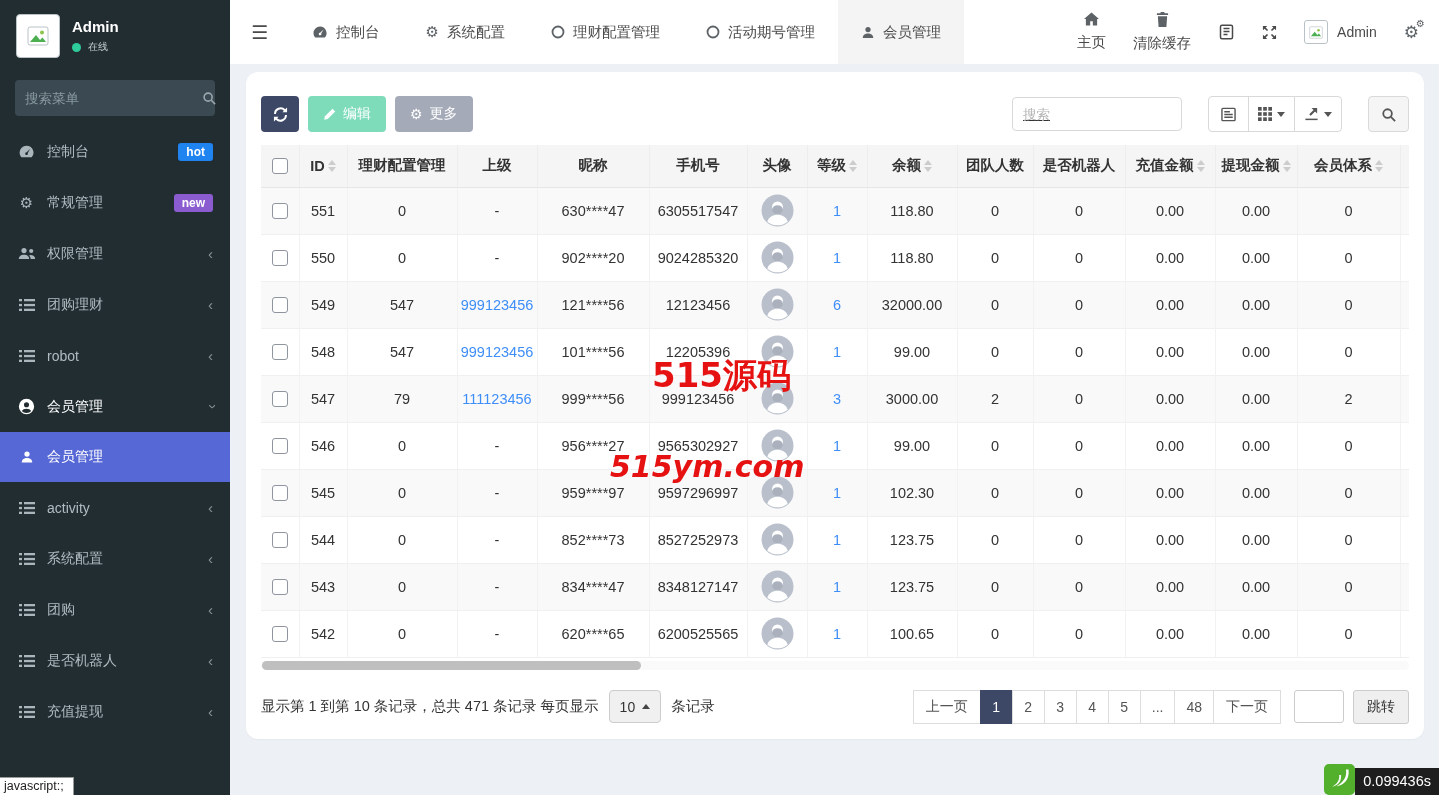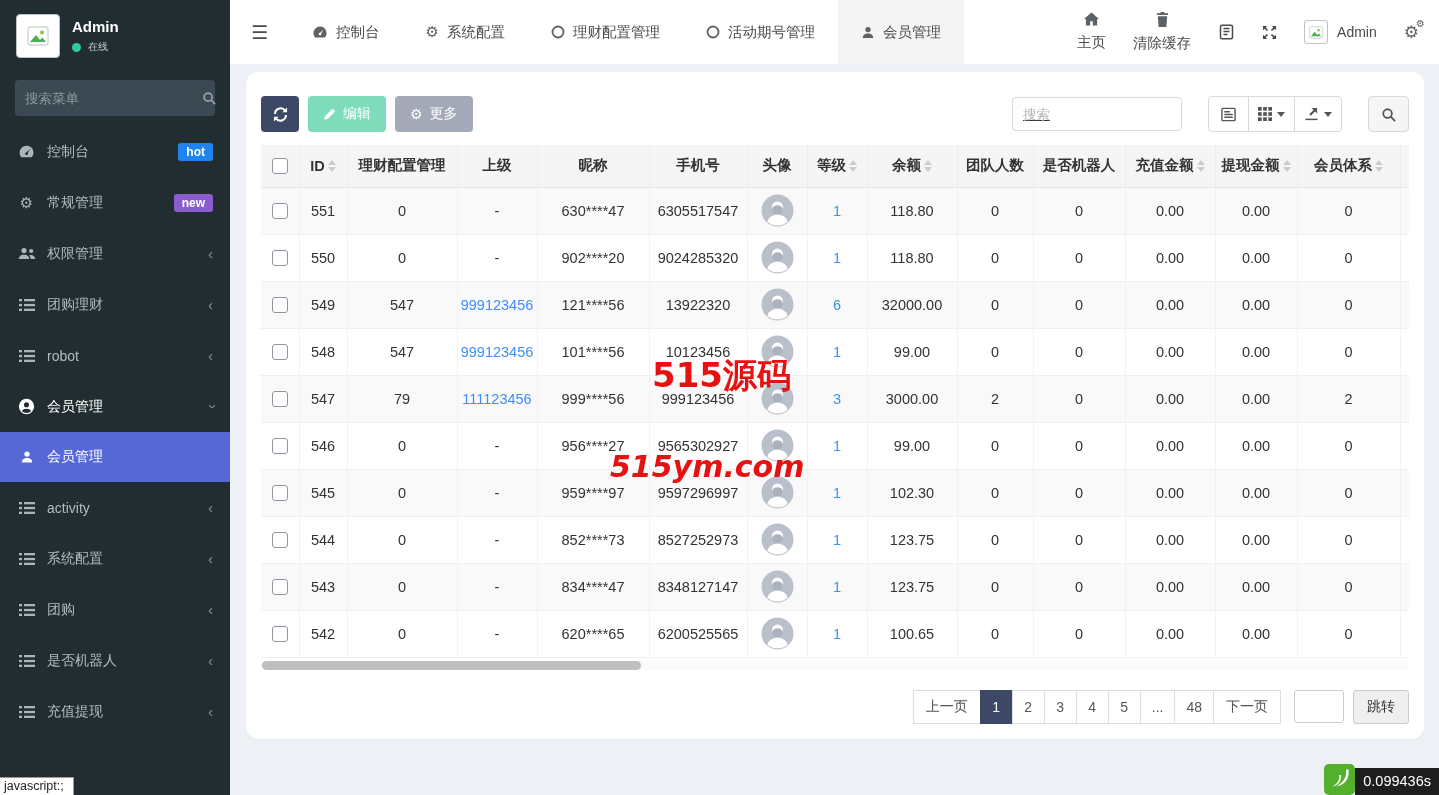--- a/index.html
+++ b/index.html
@@ -561,21 +561,21 @@
               <td>0.00</td>
               <td>0</td>
               <td></td>
             </tr>
             <tr>
               <td><span class="checkbox"></span></td>
               <td>549</td>
               <td>547</td>
               <td><a class="tlink">999123456</a></td>
               <td>121****56</td>
-              <td>13922320</td>
+              <td>12123456</td>
               <td><span class="avatar-cell">
                   <svg width="33" height="33" viewBox="0 0 34 34">
                     <circle cx="17" cy="17" r="16.5" fill="#b9c0cb"></circle>
                     <circle cx="17" cy="13.2" r="5.6" fill="#fff"></circle>
                     <path d="M17 11.5a5.6 5.6 0 0 0-5.5 4.6 5.6 5.6 0 0 0 11 0A5.6 5.6 0 0 0 17 11.5z" fill="#aab1bd"></path>
                     <path d="M6.5 28.5c1.6-4.8 5.6-7.1 10.5-7.1s8.9 2.3 10.5 7.1a16.4 16.4 0 0 1-21 0z" fill="#fff"></path>
                   </svg>
                 </span></td>
               <td><a class="tlink">6</a></td>
               <td>32000.00</td>
@@ -585,21 +585,21 @@
               <td>0.00</td>
               <td>0</td>
               <td></td>
             </tr>
             <tr>
               <td><span class="checkbox"></span></td>
               <td>548</td>
               <td>547</td>
               <td><a class="tlink">999123456</a></td>
               <td>101****56</td>
-              <td>10123456</td>
+              <td>12205396</td>
               <td><span class="avatar-cell">
                   <svg width="33" height="33" viewBox="0 0 34 34">
                     <circle cx="17" cy="17" r="16.5" fill="#b9c0cb"></circle>
                     <circle cx="17" cy="13.2" r="5.6" fill="#fff"></circle>
                     <path d="M17 11.5a5.6 5.6 0 0 0-5.5 4.6 5.6 5.6 0 0 0 11 0A5.6 5.6 0 0 0 17 11.5z" fill="#aab1bd"></path>
                     <path d="M6.5 28.5c1.6-4.8 5.6-7.1 10.5-7.1s8.9 2.3 10.5 7.1a16.4 16.4 0 0 1-21 0z" fill="#fff"></path>
                   </svg>
                 </span></td>
               <td><a class="tlink">1</a></td>
               <td>99.00</td>
@@ -756,20 +756,28 @@
             </tr>
           </tbody>
       </table>
     </div>
 
     <div class="hscroll">
       <span class="thumb"></span>
     </div>
 
     <div class="pag-row">
+      <div class="pag-info">
+        <span>显示第 1 到第 10 条记录，总共 471 条记录 每页显示</span>
+        <span class="page-size">
+          <span>10</span>
+          <span class="caret-up"></span>
+        </span>
+        <span>条记录</span>
+      </div>
       <div class="pag-right">
         <div class="pager">
           <span class="pbtn">上一页</span>
 
           <span class="pbtn num active">1</span>
             <span class="pbtn num">2</span>
             <span class="pbtn num">3</span>
             <span class="pbtn num">4</span>
             <span class="pbtn num">5</span>
             <span class="pbtn num">...</span>

